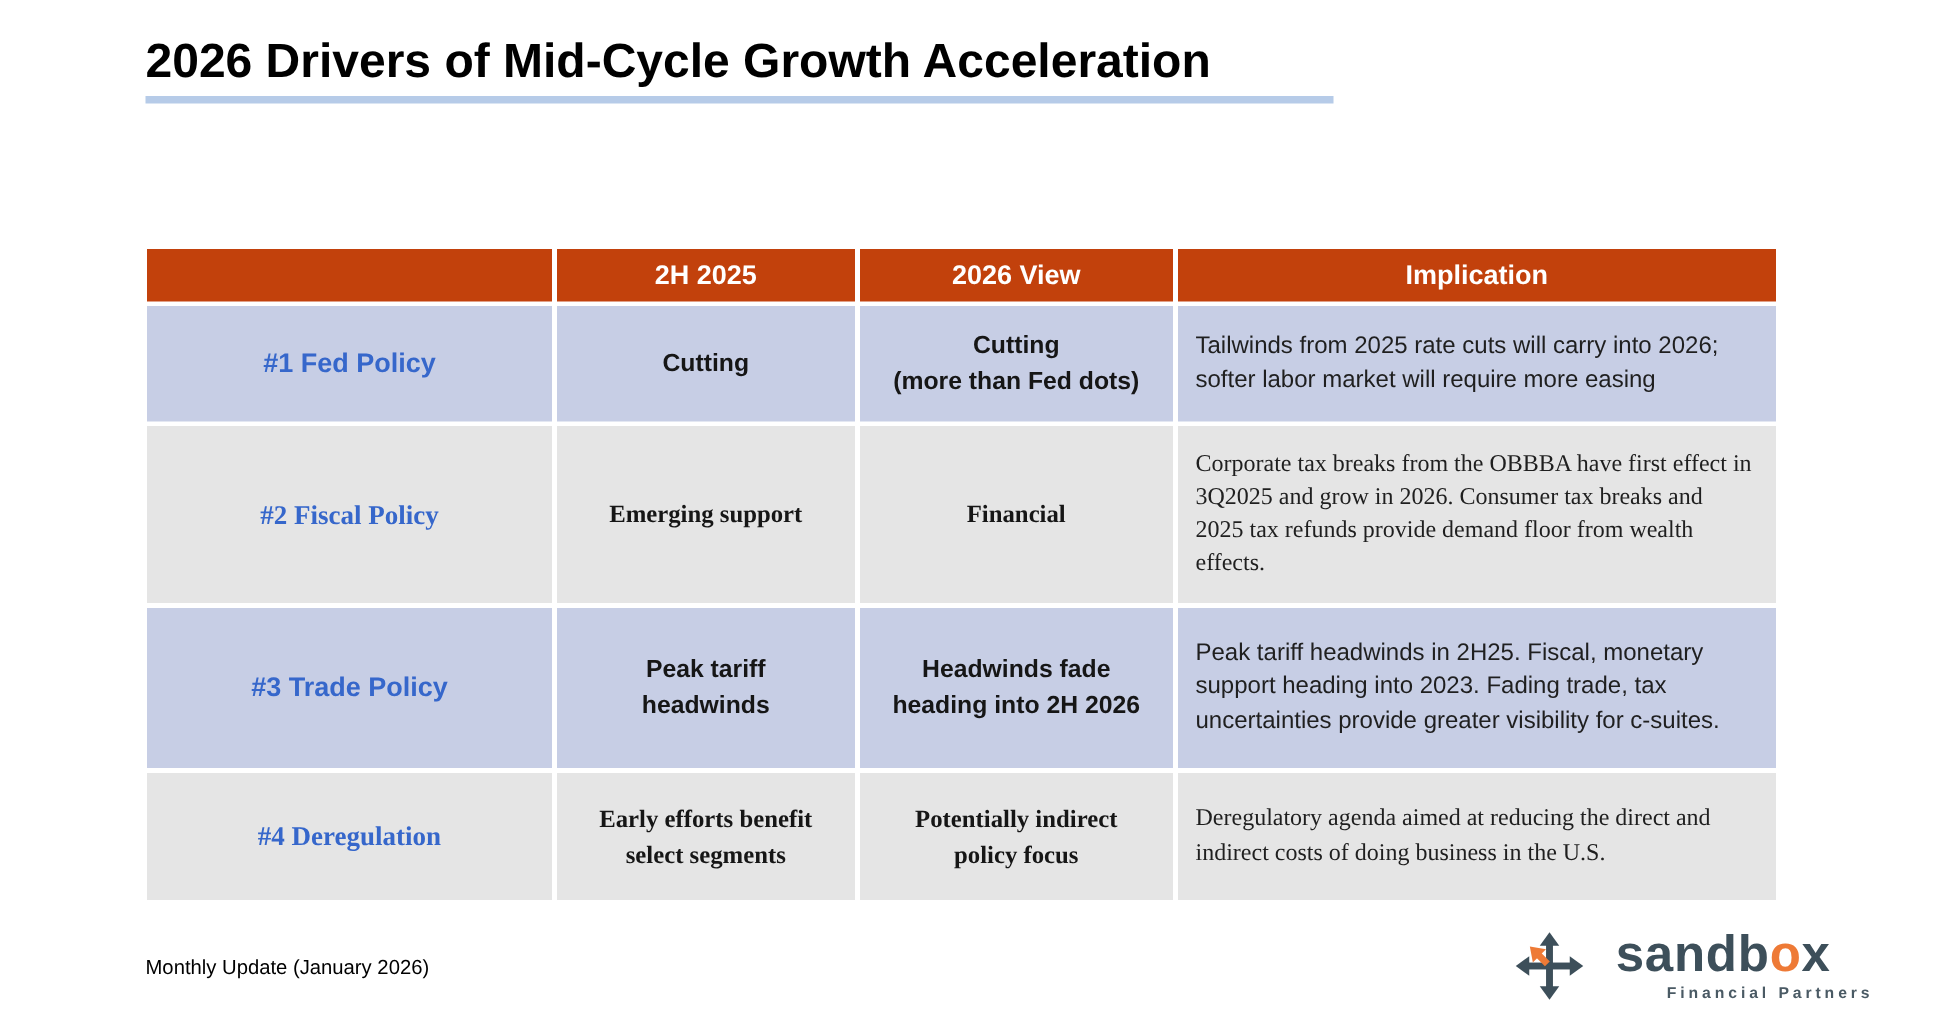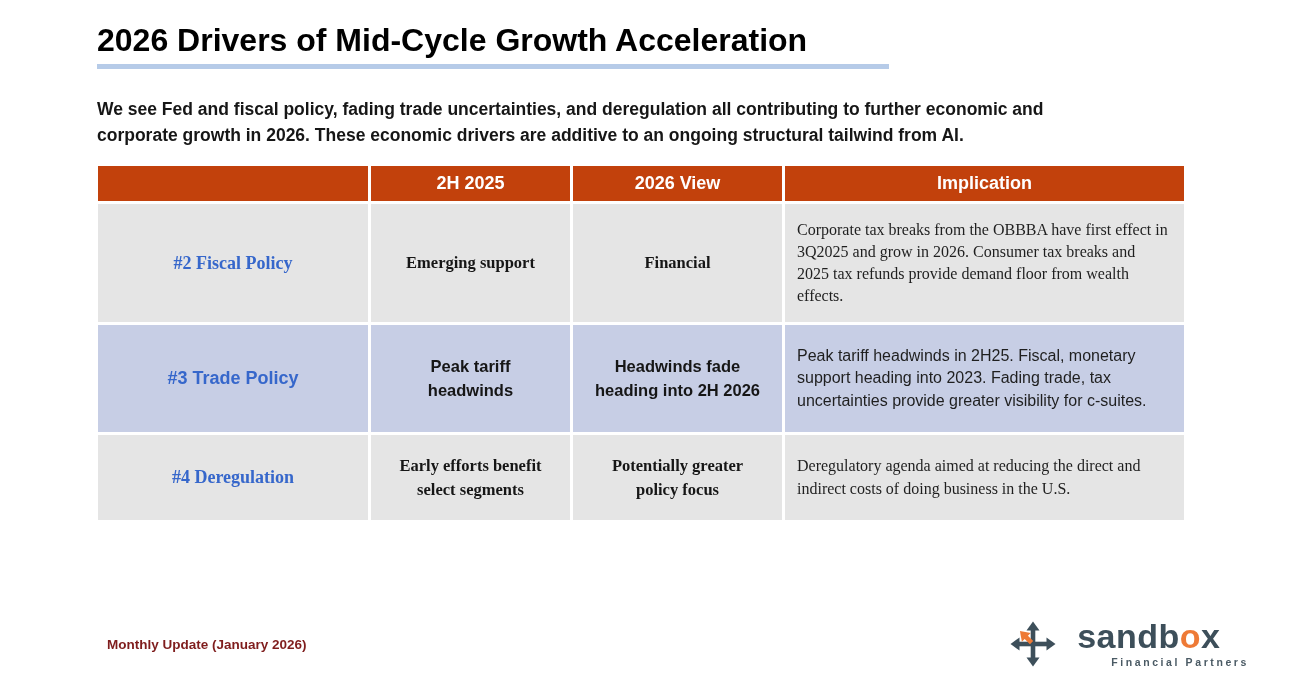--- a/index.html
+++ b/index.html
@@ -42,22 +42,22 @@
   td.center-bold{
     text-align:center; color:#161616; font-weight:bold; font-size:16.5px;
     line-height:1.4; white-space:pre-line; padding:0 8px;
   }
   td.impl{
     text-align:left; color:#1f1f1f; font-size:16px; line-height:1.38;
     padding:6px 14px 6px 12px;
   }
 
   .footer-note{
-    position:absolute; left:107px; top:637px;
-    font-size:13.5px; font-weight:bold; color:#7f1d1d;
+    position:absolute; left:97px; top:637px;
+    font-size:13.5px; font-weight:normal; color:#000000;
   }
 
   .logo{
     position:absolute; right:52px; top:619px;
     display:flex; align-items:center; gap:20px;
   }
   .logo-icon{width:48px; height:48px; display:block;}
   .logo-text{display:flex; flex-direction:column; align-items:flex-start;}
   .brand{
     font-size:34px; font-weight:bold; color:#3D4F5A; line-height:1;
@@ -70,57 +70,63 @@
   }
 </style>
 </head>
 <body>
 
 <div class="slide">
 
   <h1 class="title">2026 Drivers of Mid-Cycle Growth Acceleration</h1>
   <div class="title-underline"></div>
 
-  <p class="intro">We see Fed and fiscal policy, fading trade uncertainties, and deregulation all contributing to further economic and corporate growth in 2026. These economic drivers are additive to an ongoing structural tailwind from AI.</p>
 
   <table class="drivers-table">
     <colgroup>
       <col class="c-driver">
         <col class="c-2h">
         <col class="c-view">
         <col class="c-impl">
     </colgroup>
     <thead>
       <tr>
         <th></th>
         <th>2H 2025</th>
         <th>2026 View</th>
         <th>Implication</th>
       </tr>
     </thead>
     <tbody>
+      <tr class="band-dark r1">
+        <td class="driver">#1 Fed Policy</td>
+        <td class="center-bold">Cutting</td>
+        <td class="center-bold">Cutting
+(more than Fed dots)</td>
+        <td class="impl">Tailwinds from 2025 rate cuts will carry into 2026; softer labor market will require more easing</td>
+      </tr>
       <tr class="band-light r2">
         <td class="driver">#2 Fiscal Policy</td>
         <td class="center-bold">Emerging support</td>
         <td class="center-bold">Financial</td>
         <td class="impl">Corporate tax breaks from the OBBBA have first effect in 3Q2025 and grow in 2026. Consumer tax breaks and 2025 tax refunds provide demand floor from wealth effects.</td>
       </tr>
       <tr class="band-dark r3">
         <td class="driver">#3 Trade Policy</td>
         <td class="center-bold">Peak tariff
 headwinds</td>
         <td class="center-bold">Headwinds fade
 heading into 2H 2026</td>
         <td class="impl">Peak tariff headwinds in 2H25. Fiscal, monetary support heading into 2023. Fading trade, tax uncertainties provide greater visibility for c-suites.</td>
       </tr>
       <tr class="band-light r4">
         <td class="driver">#4 Deregulation</td>
         <td class="center-bold">Early efforts benefit
 select segments</td>
-        <td class="center-bold">Potentially greater
+        <td class="center-bold">Potentially indirect
 policy focus</td>
         <td class="impl">Deregulatory agenda aimed at reducing the direct and indirect costs of doing business in the U.S.</td>
       </tr>
     </tbody>
   </table>
 
   <div class="footer-note">Monthly Update (January 2026)</div>
 
   <div class="logo">
     <svg class="logo-icon" viewBox="0 0 48 48" xmlns="http://www.w3.org/2000/svg">

